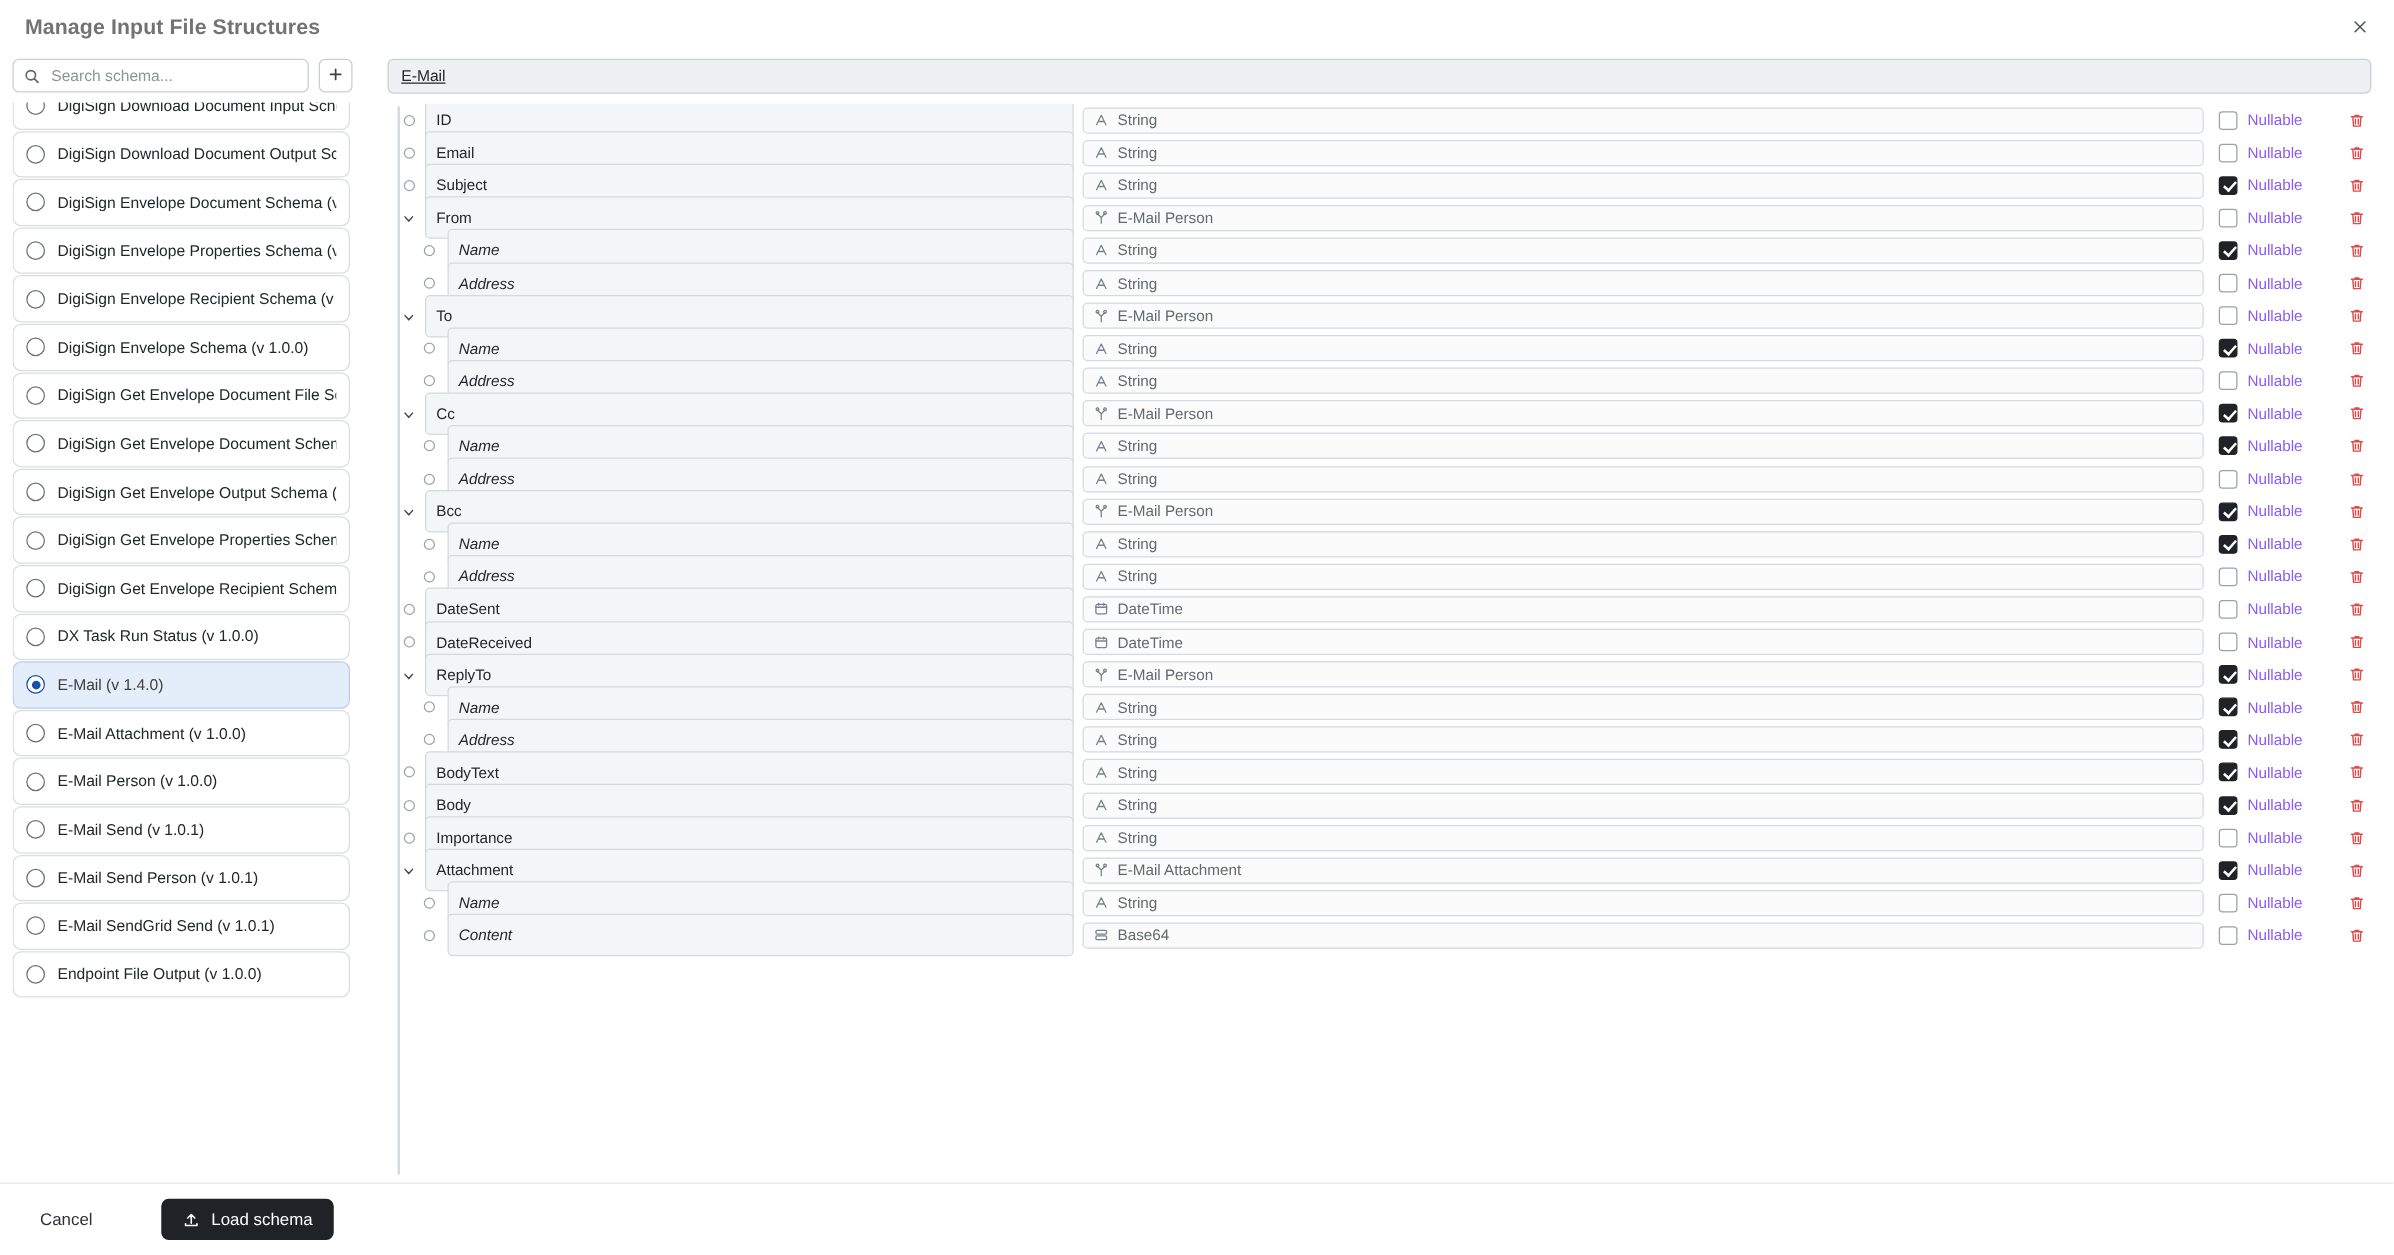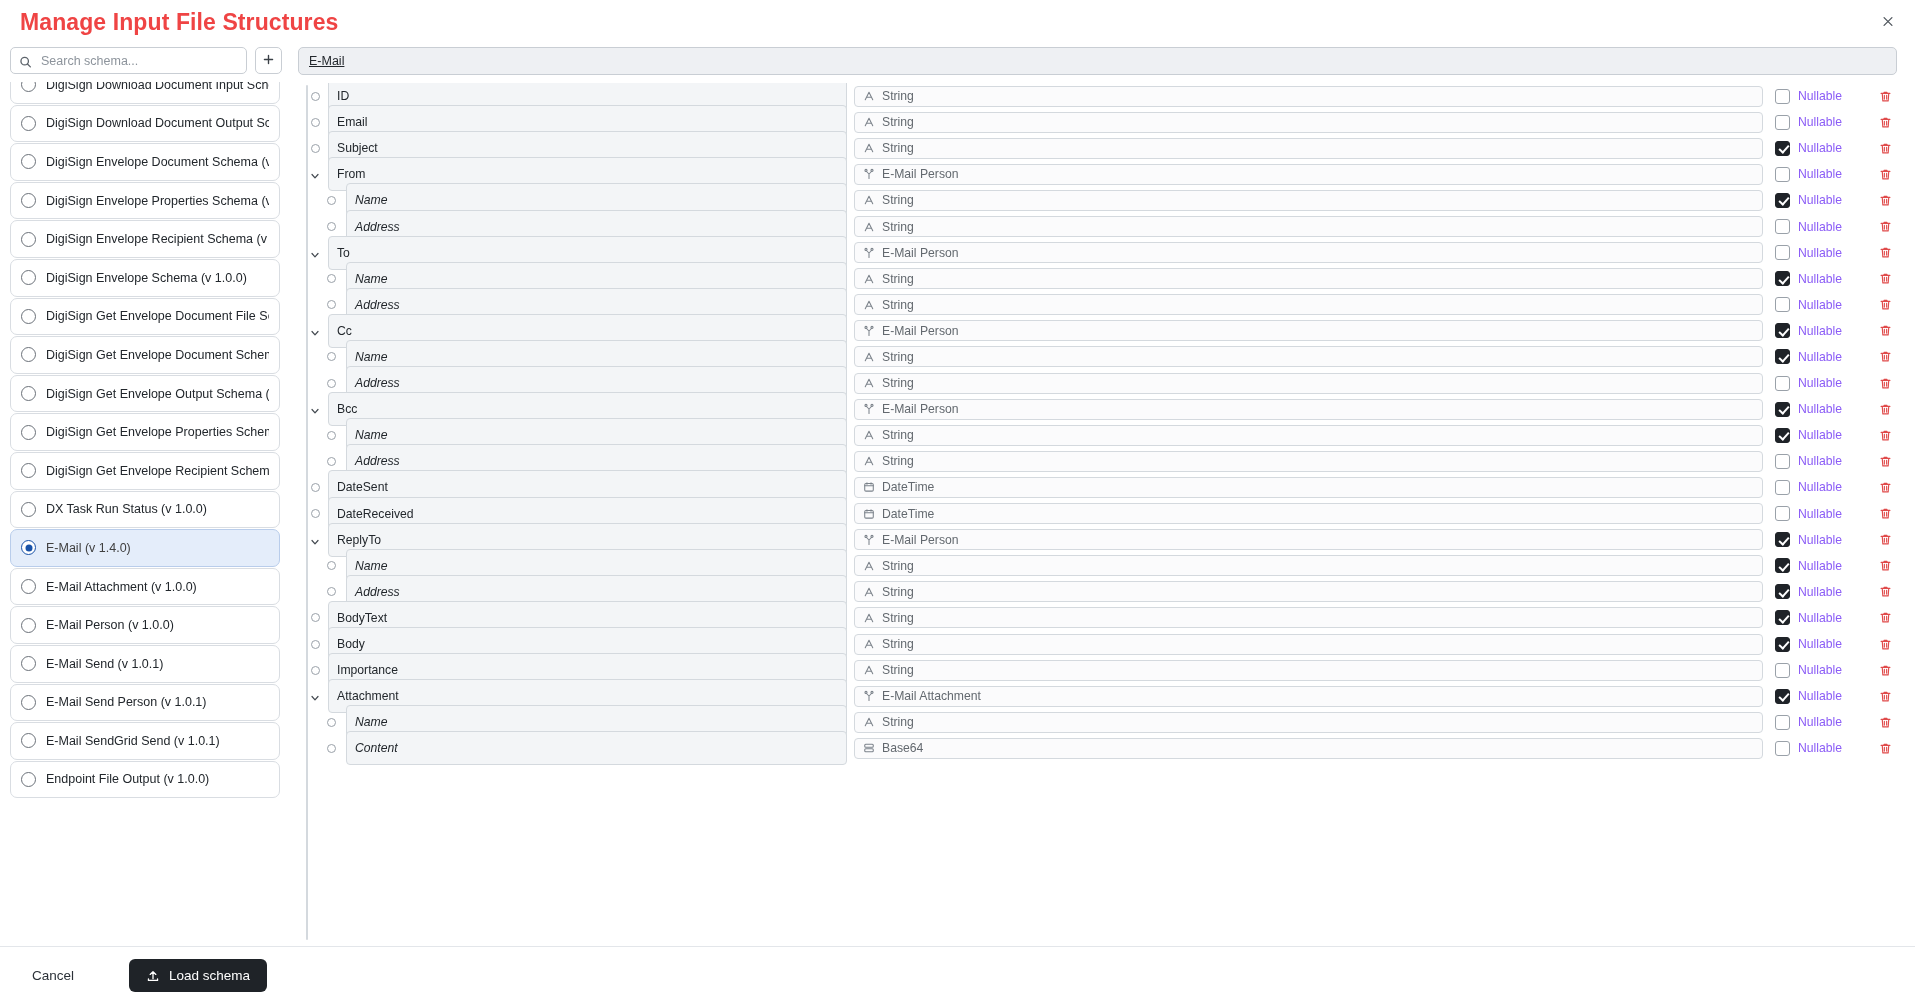--- a/index.html
+++ b/index.html
@@ -21,44 +21,45 @@
   }
   
   .header {
     height: 44px;
     display: flex;
     align-items: center;
     padding: 0 20px;
     flex: 0 0 auto;
   }
   .header-title {
-    font-size: 23px;
+    font-size: 17px;
     font-weight: bold;
     letter-spacing: .1px;
-    color: #ef4444;
+    color: #737373;
   }
   .close-btn {
     position: absolute;
     top: 8px;
     right: 14px;
     width: 26px; height: 26px;
     display: flex; align-items: center; justify-content: center;
     color: #4b5259;
     font-size: 19px;
     line-height: 1;
     cursor: pointer;
     background: none;
     border: none;
   }
   
   .body {
     flex: 1 1 auto;
     display: flex;
     min-height: 0;
     padding: 0 0 0 0;
+    gap: 12px;
   }
   
   .left {
     width: 292px;
     flex: 0 0 292px;
     display: flex;
     flex-direction: column;
     padding: 0 10px 0 10px;
     min-height: 0;
   }

